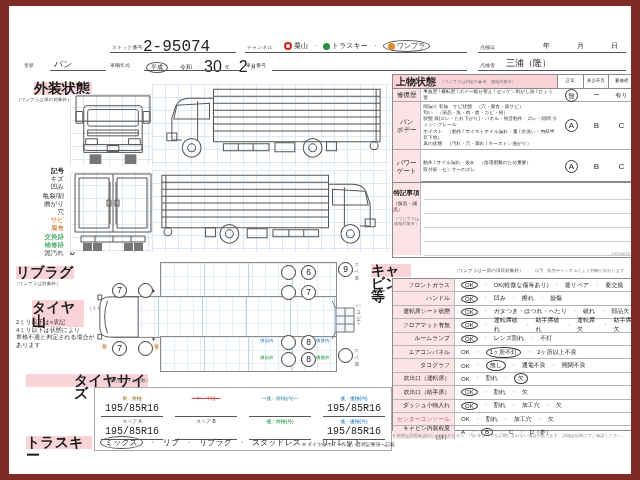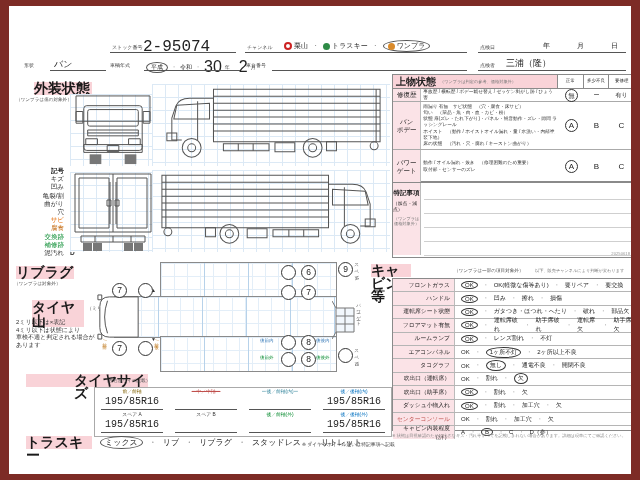--- a/index.html
+++ b/index.html
@@ -57,21 +57,21 @@
   
   .cab-row{display:flex;height:12.4px;border-bottom:1px solid #b5b5b5;align-items:center;}
   .cab-row:last-child{border-bottom:none;}
   .cab-label{width:62px;background:#fbe3e7;font-size:5.8px;text-align:right;padding-right:4px;box-sizing:border-box;
     height:100%;display:flex;align-items:center;justify-content:flex-end;border-right:1px solid #bbb;}
   .cab-opts{flex:1;display:flex;align-items:center;font-size:6px;padding-left:6px;gap:5px;color:#222;}
   .cab-sep{color:#888;}
   .circ{border:1px solid #333;border-radius:50%;padding:0 3px;}
   
   .ts-grid{position:absolute;display:grid;grid-template-columns:repeat(4,74px);grid-auto-rows:23px;
-    border:1px solid #aaa;background:#fff;padding:1px 0;}
+    border:1px solid #aaa;background:#fff;padding:8px 0;}
   .ts-cell{position:relative;padding:0 6px;}
   .ts-head{font-size:4.8px;text-align:center;line-height:6px;}
   .ts-head.strike{text-decoration:line-through;}
   .ts-val{font-size:10px;text-align:center;line-height:14px;border-bottom:1px solid #555;height:14px;
     font-family:"Liberation Mono","DejaVu Sans Mono",monospace;}
   .tt-opts{display:flex;align-items:center;gap:6px;font-size:8px;}
   svg{display:block;}
   svg *{vector-effect:non-scaling-stroke;}
 </style>
 </head>

